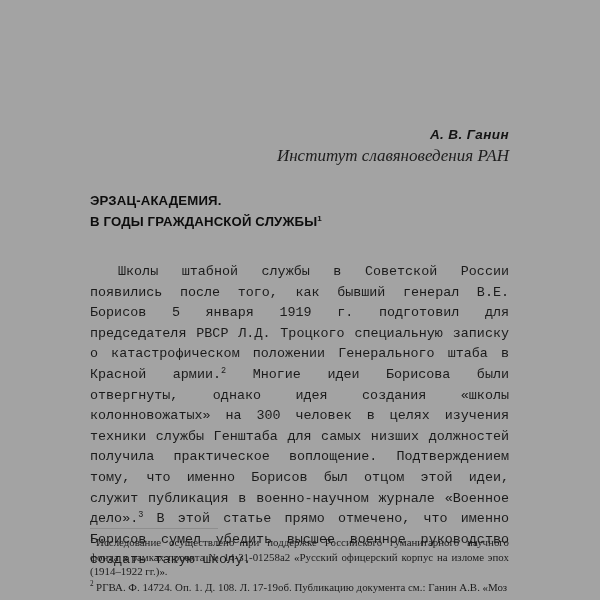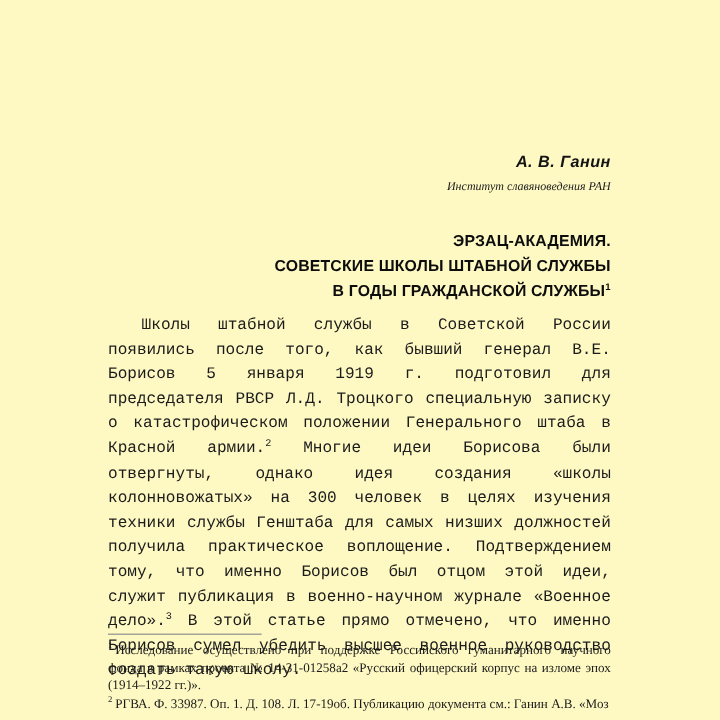--- a/index.html
+++ b/index.html
@@ -14,21 +14,21 @@
     overflow: hidden;
     font-family: "Liberation Serif", "DejaVu Serif", serif;
     color: #1b1b1b;
     -webkit-font-smoothing: antialiased;
   }
 
   .page {
     position: relative;
     width: 600px;
     height: 600px;
-    background: #fef9c3;
+    background: #a3a3a3;
     box-sizing: border-box;
     padding-left: 31px;
   }
 
   
   .column {
     position: absolute;
     left: 90px;
     width: 419px;   
     top: 0;
@@ -44,30 +44,30 @@
     font-weight: bold;
     font-style: italic;
     font-size: 13.5px;
     letter-spacing: 0.4px;
     line-height: 17px;
     color: #141414;
   }
   .author-affiliation {
     font-family: "Liberation Serif", "DejaVu Serif", serif;
     font-style: italic;
-    font-size: 10px;
+    font-size: 17px;
     line-height: 20px;
     color: #1d1d1d;
     margin-top: 3px;
   }
 
   
   .title-block {
     top: 190px;
-    text-align: right;
+    text-align: left;
   }
   .title-line {
     font-family: "Liberation Sans", "DejaVu Sans", sans-serif;
     font-weight: bold;
     font-size: 13.2px;
     line-height: 21px;
     letter-spacing: 0.15px;
     color: #0d0d0d;
     white-space: nowrap;
   }
@@ -138,32 +138,31 @@
 
 <div class="page">
 
   <div class="column author-block">
     <div class="author-name">А. В. Ганин</div>
     <div class="author-affiliation">Институт славяноведения РАН</div>
   </div>
 
   <div class="column title-block">
     <div class="title-line">ЭРЗАЦ-АКАДЕМИЯ.</div>
-    <div class="title-line">СОВЕТСКИЕ ШКОЛЫ ШТАБНОЙ СЛУЖБЫ</div>
     <div class="title-line"><span>В ГОДЫ ГРАЖДАНСКОЙ СЛУЖБЫ</span><sup>1</sup></div>
   </div>
 
   <div class="column body-block">
 
     <p class="body-par"><span>Школы штабной службы в Советской России появились после того, как бывший генерал В.Е. Борисов 5 января 1919 г. подготовил для председателя РВСР Л.Д. Троцкого специальную записку о катастрофическом положении Генерального штаба в Красной армии.</span><sup>2</sup><span> Многие идеи Борисова были отвергнуты, однако идея создания «школы колонновожатых» на 300 человек в целях изучения техники службы Генштаба для самых низших должностей получила практическое воплощение. Подтверждением тому, что именно Борисов был отцом этой идеи, служит публикация в военно-научном журнале «Военное дело».</span><sup>3</sup><span> В этой статье прямо отмечено, что именно Борисов сумел убедить высшее военное руководство создать такую школу.</span></p>
 
 
   </div>
 
   <div class="footnote-block">
     <hr class="footnote-rule">
 
     <p class="footnote"><sup>1</sup><span>Исследование осуществлено при поддержке Российского гуманитарного научного фонда в рамках проекта № 14-31-01258а2 «Русский офицерский корпус на изломе эпох (1914–1922 гг.)».</span></p>
 
-    <p class="footnote"><sup>2</sup><span>РГВА. Ф. 33987. Оп. 1. Д. 108. Л. 17-19об. Публикацию документа см.: Ганин А.В. «Моз</span></p>
+    <p class="footnote"><sup>2</sup><span>РГВА. Ф. 14724. Оп. 1. Д. 108. Л. 17-19об. Публикацию документа см.: Ганин А.В. «Моз</span></p>
   </div>
 
 </div>
 
 </body></html>

